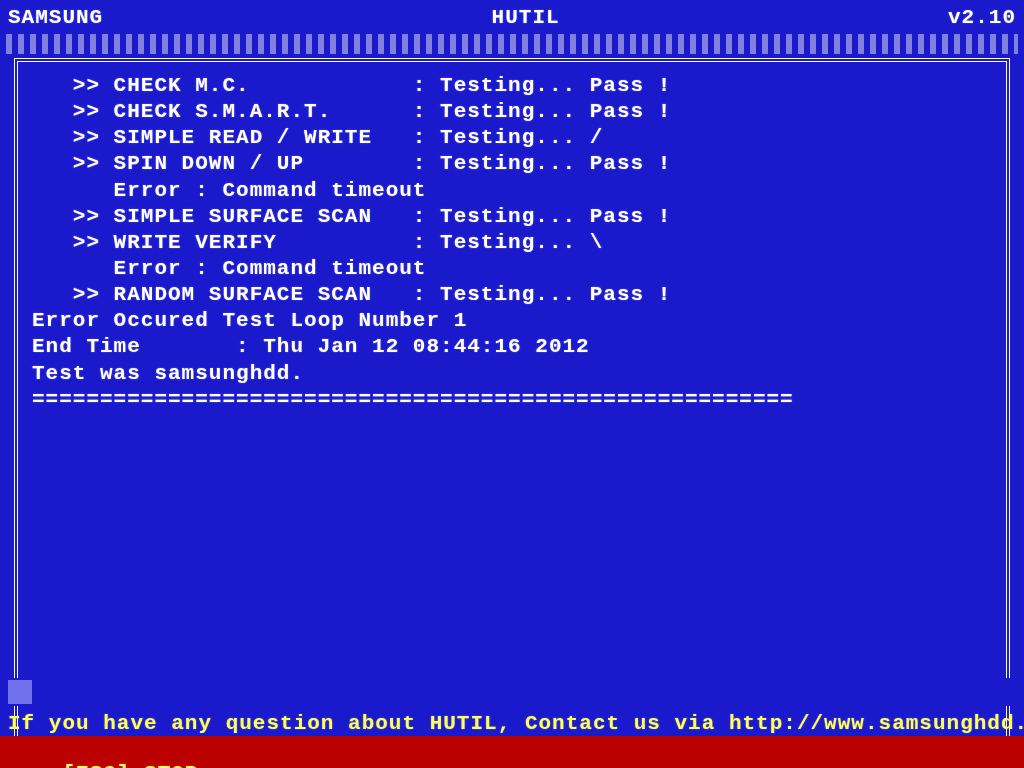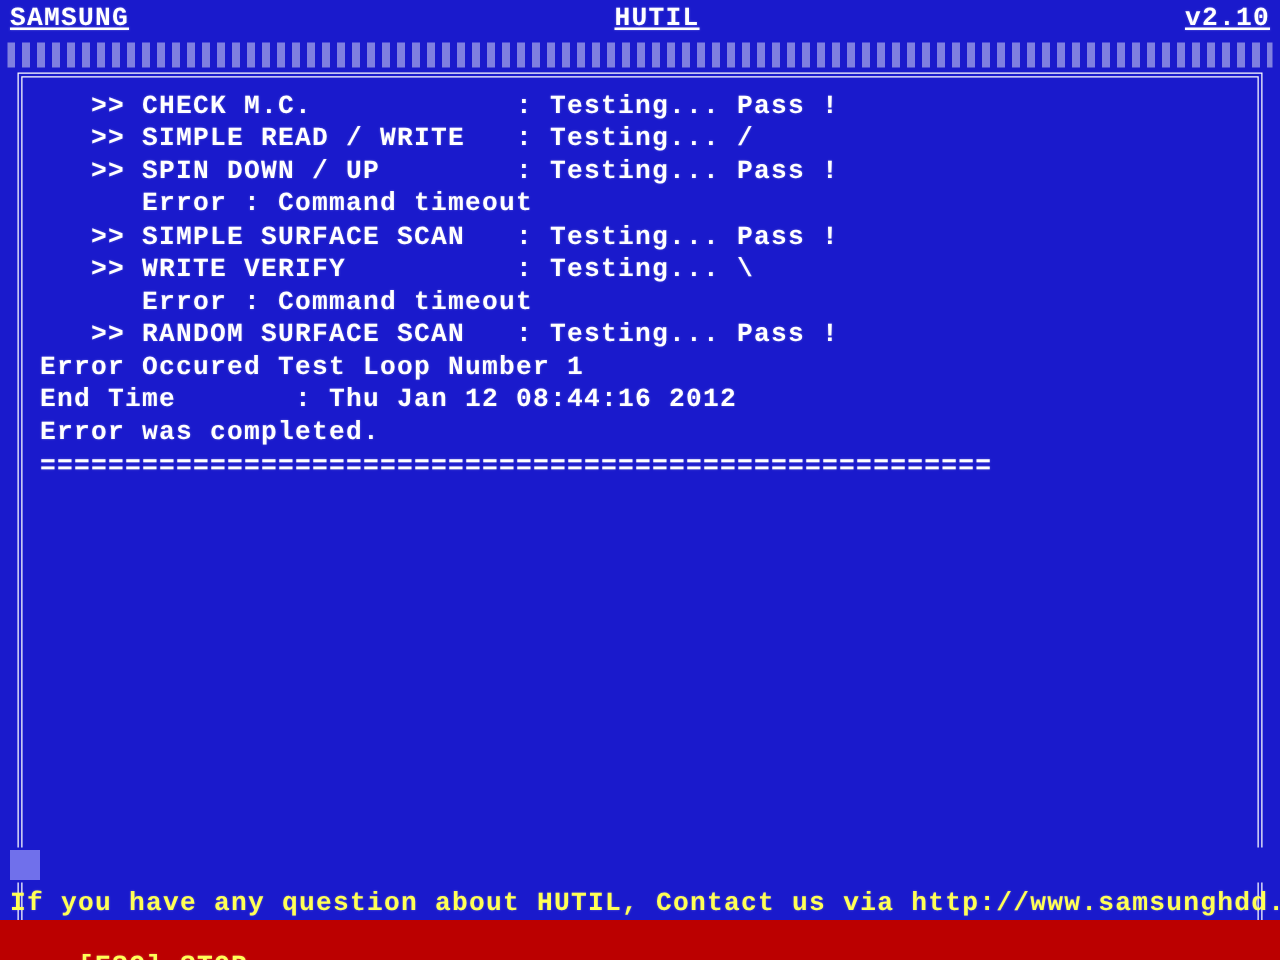--- a/index.html
+++ b/index.html
@@ -19,23 +19,23 @@
     position: relative;
     color: #ffffff;
     font-size: 21px;
     line-height: 1.15;
     letter-spacing: 1px;
     text-shadow: 0 0 2px rgba(255,255,255,0.3);
   }
   .titlebar {
     display: flex;
     justify-content: space-between;
+    align-items: center;
     padding: 4px 8px 0 8px;
     height: 28px;
-    text-decoration: underline;
   }
   .stripe {
     height: 20px;
     margin: 2px 6px;
     background: repeating-linear-gradient(
       90deg,
       #8080e0 0px,
       #8080e0 6px,
       #1a1acc 6px,
       #1a1acc 12px
@@ -105,32 +105,33 @@
     <span>SAMSUNG</span>
     <span>HUTIL</span>
     <span>v2.10</span>
   </div>
 
   <div class="stripe"></div>
 
   <div class="panel-wrap">
     <div id="test-lines">
         <div class="test-line">   &gt;&gt; CHECK M.C.            : Testing... Pass !</div>
+        <div class="test-line">   &gt;&gt; CHECK S.M.A.R.T.      : Testing... Pass !</div>
         <div class="test-line">   &gt;&gt; SIMPLE READ / WRITE   : Testing... /</div>
         <div class="test-line">   &gt;&gt; SPIN DOWN / UP        : Testing... Pass !</div>
         <div class="sub-line">      Error : Command timeout</div>
         <div class="test-line">   &gt;&gt; SIMPLE SURFACE SCAN   : Testing... Pass !</div>
         <div class="test-line">   &gt;&gt; WRITE VERIFY          : Testing... \</div>
         <div class="sub-line">      Error : Command timeout</div>
         <div class="test-line">   &gt;&gt; RANDOM SURFACE SCAN   : Testing... Pass !</div>
       </div>
 
     <div class="sub-line">Error Occured Test Loop Number 1</div>
     <div class="sub-line" id="endtime-line">End Time       : Thu Jan 12 08:44:16 2012</div>
-    <div class="sub-line">Error was completed.</div>
+    <div class="sub-line">Test was samsunghdd.</div>
     <div class="hrule">========================================================</div>
   </div>
 
   <div class="footer-line1">
     <span class="cursor-block"></span>
   </div>
 
   <div class="footer-contact">If you have any question about HUTIL, Contact us via http://www.samsunghdd.com</div>
 
   <div class="footer-esc">

